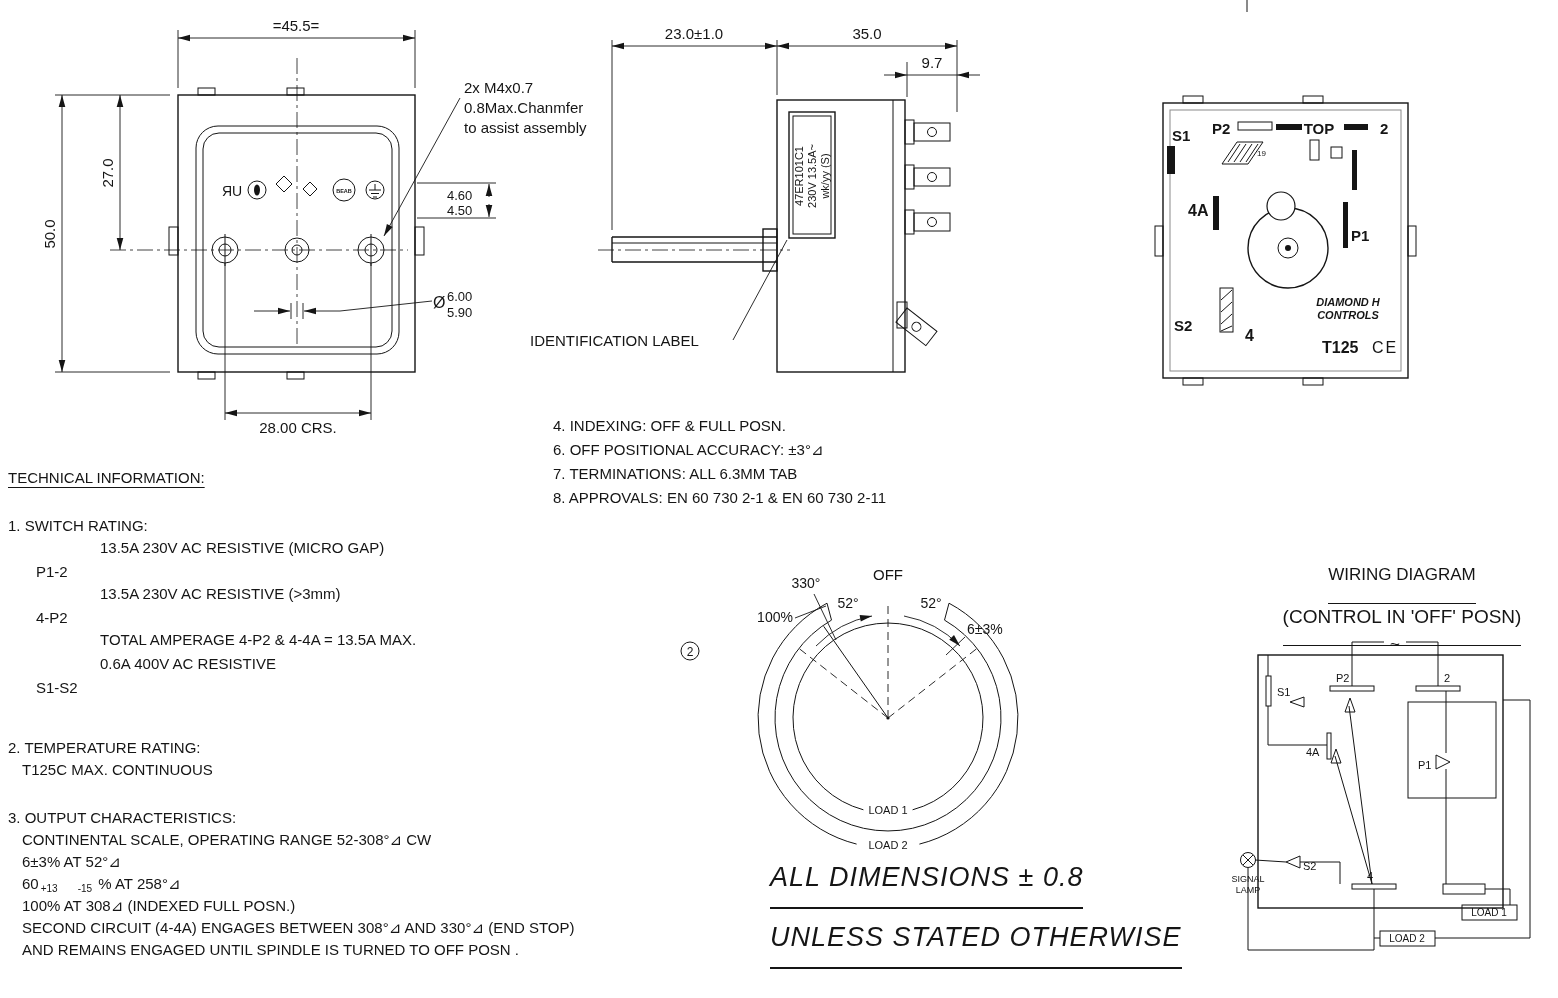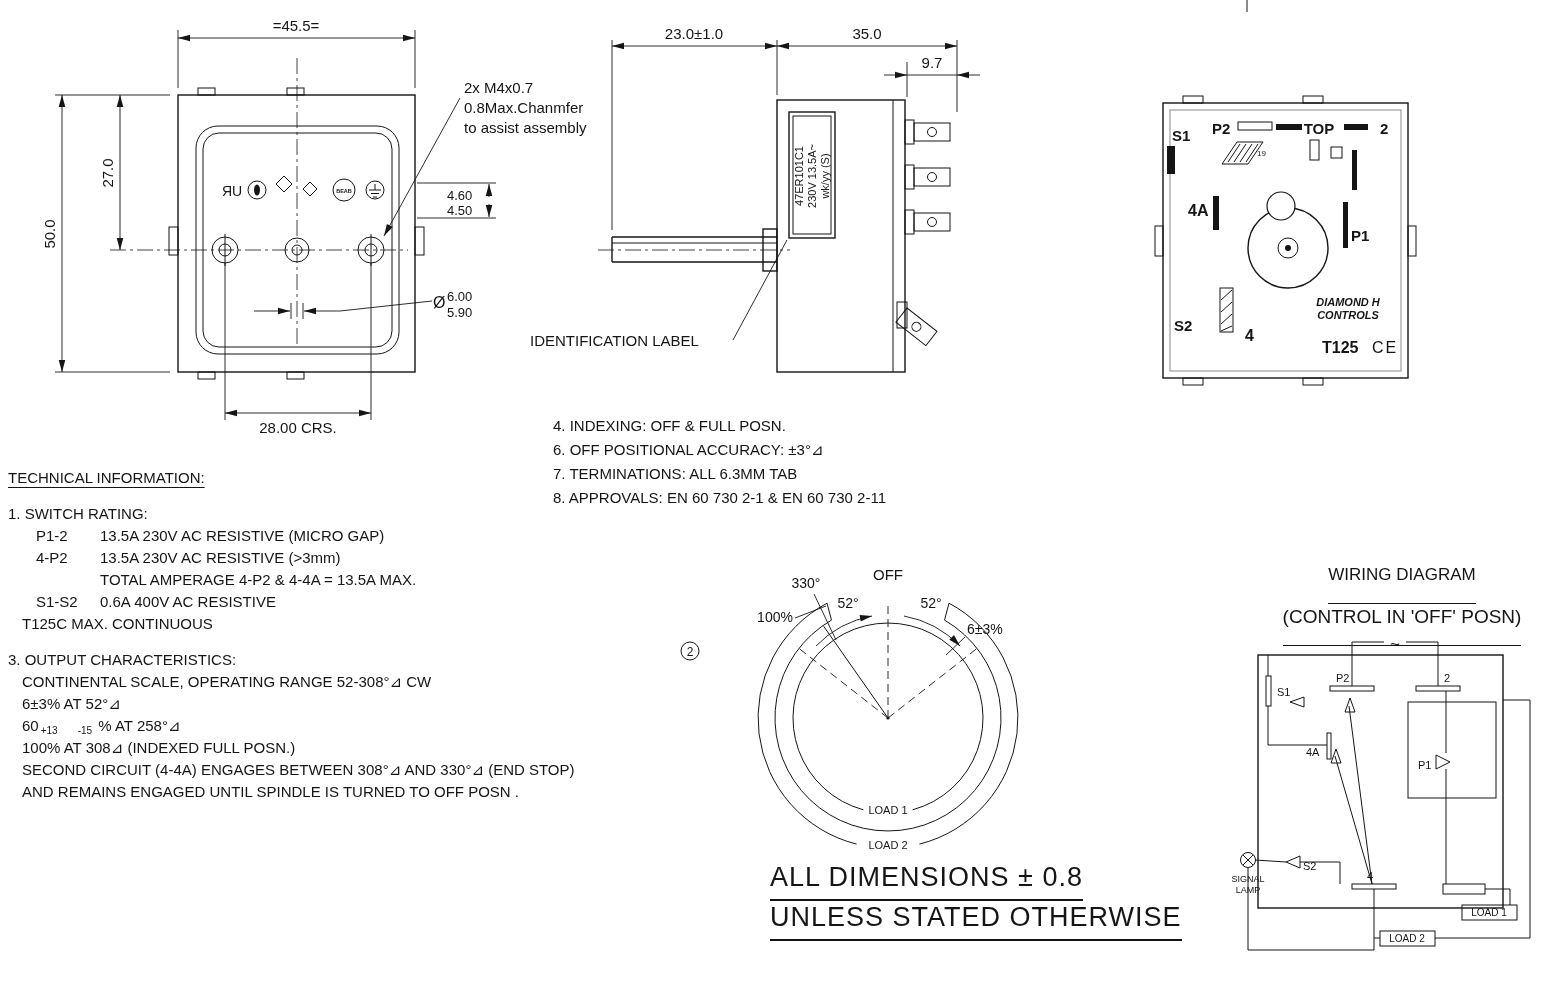--- a/index.html
+++ b/index.html
@@ -21,28 +21,28 @@
   
   .st { font-family:"Liberation Sans", sans-serif; fill:#151515; stroke:none; }
   .t17{font-size:17px}.t16{font-size:16px}.t15{font-size:15px}.t14{font-size:14px}
   .t13{font-size:13px}.t12{font-size:12px}.t11{font-size:11px}.t10{font-size:10px}
   .t9{font-size:9px}.t8{font-size:8px}.t5{font-size:5.5px}
   .b{font-weight:bold}.i{font-style:italic}
 
   
   .blk { position:absolute; font-size:15px; line-height:22px; white-space:nowrap; }
   .u-h { text-decoration:underline; text-underline-offset:4px; }
-  .mt26{margin-top:14px}.mt38{margin-top:38px}
+  .mt26{margin-top:26px}.mt38{margin-top:38px}
   .ti-row { display:flex; padding-left:28px; }
-  .ti-row .k { width:64px; }
+  .ti-row .k { width:64px;margin-top:24px; }
   .ti-sub { padding-left:14px; }
   .supsub { display:inline-flex; flex-direction:row; font-size:10px; line-height:9px; vertical-align:-3px; margin:0 2px;gap:20px; }
   #notes-block { line-height:24px; }
   #footer-block { font-size:27px; letter-spacing:1px; line-height:30px; }
-  #footer-block .under { display:inline-block; border-bottom:2.2px solid #151515; padding-bottom:7px; margin-bottom:1px; }
+  #footer-block .under { display:inline-block; border-bottom:2.2px solid #151515; padding-bottom:15px; margin-bottom:13px;font-style:italic; }
   #wiring-title { text-align:center; line-height:26px; }
   #wiring-title .l1 { font-size:17px; }
   #wiring-title .l2 { font-size:19px; }
   #wiring-title .under { display:inline-block; border-bottom:1.6px solid #151515; padding-bottom:15px; }
 </style>
 </head>
 <body>
 
 <div id="canvas">
 
@@ -374,20 +374,21 @@
   </div>
   <div class="ti-row">
     <span class="k"></span>
     <span>TOTAL AMPERAGE 4-P2 &amp; 4-4A = 13.5A MAX.</span>
   </div>
   <div class="ti-row">
     <span class="k">S1-S2</span>
     <span>0.6A 400V AC RESISTIVE</span>
   </div>
 
+  <div class="mt38">2. TEMPERATURE RATING:</div>
   <div class="ti-sub">T125C MAX. CONTINUOUS</div>
 
   <div class="mt26">3. OUTPUT CHARACTERISTICS:</div>
   <div class="ti-sub">CONTINENTAL SCALE, OPERATING RANGE 52-308°⊿ CW</div>
   <div class="ti-sub">6±3% AT 52°⊿</div>
   <div class="ti-sub"><span>60</span><span class="supsub">
           <span>+13</span>
           <span>-15</span>
         </span><span> % AT 258°⊿</span></div>
   <div class="ti-sub">100% AT 308⊿ (INDEXED FULL POSN.)</div>

